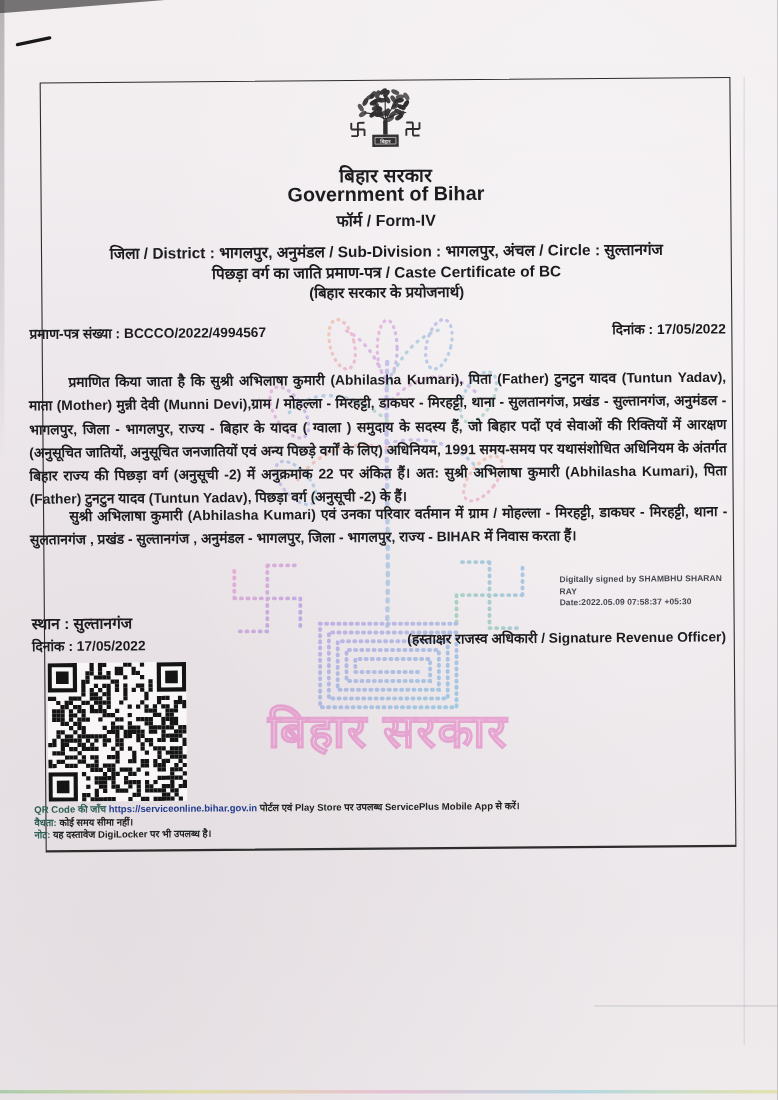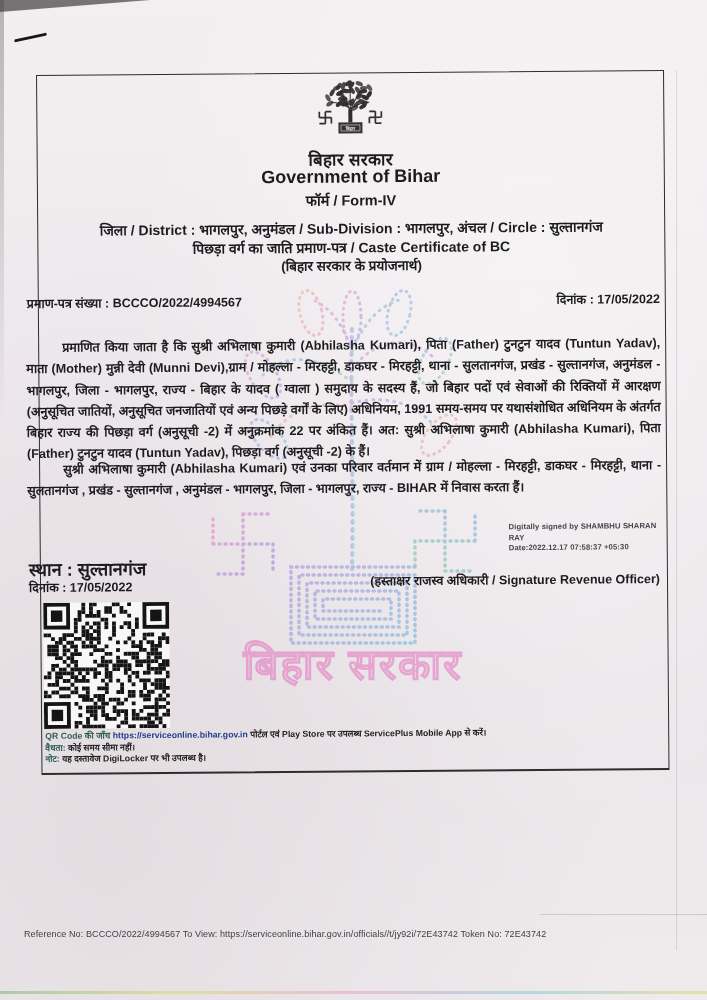--- a/index.html
+++ b/index.html
@@ -40,27 +40,27 @@
   .t-caste{top:164px;font-size:14px;}
   .t-purpose{top:183px;font-size:13.5px;}
   .meta-row{position:absolute;top:219px;left:-12px;right:5px;display:flex;
     justify-content:space-between;font-size:12.5px;font-weight:700;}
   .para{position:absolute;left:-13px;right:5px;font-size:12.6px;font-weight:700;
     line-height:21.3px;text-align:justify;margin:0;}
   .para1{top:262px;text-indent:36px;}
   .para2{top:384px;text-indent:36px;}
   .digsig{position:absolute;left:468px;top:450px;font-size:7.7px;line-height:10.5px;
     color:#46464f;font-weight:600;letter-spacing:.1px;}
-  .place-line{position:absolute;left:-12px;top:481px;font-size:18px;font-weight:700;}
+  .place-line{position:absolute;left:-12px;top:481px;font-size:14px;font-weight:700;}
   .date-line2{position:absolute;left:-12px;top:503px;font-size:12.5px;font-weight:700;}
   .officer-line{position:absolute;right:7px;top:499px;font-size:12.5px;font-weight:700;text-align:right;}
   .qr{position:absolute;left:2px;top:527px;width:126px;height:126px;background:#f8f6f6;}
   .fnotes{position:absolute;left:-11px;right:4px;top:655px;font-size:8.7px;
     line-height:11.6px;font-weight:700;color:#222;}
-  .fn-label{color:#2d5f55;margin-left:14px;}
+  .fn-label{color:#2d5f55;}
   .fn-url{color:#223c8e;}
   .reference-line{position:absolute;left:24px;top:929px;right:8px;z-index:2;
     font-size:9px;color:#3f3d41;letter-spacing:.1px;}
 </style>
 </head>
 <body>
 
 <div class="page">
 
   <div class="corner-sliver"></div>
@@ -185,21 +185,21 @@
     <div class="meta-row">
       <span><span>प्रमाण-पत्र संख्या : </span><span>BCCCO/2022/4994567</span></span>
       <span><span>दिनांक : </span><span>17/05/2022</span></span>
     </div>
 
     <p class="para para1">प्रमाणित किया जाता है कि सुश्री अभिलाषा कुमारी (Abhilasha Kumari), पिता (Father) टुनटुन यादव (Tuntun Yadav), माता (Mother) मुन्नी देवी (Munni Devi),ग्राम / मोहल्ला - मिरहट्टी, डाकघर - मिरहट्टी, थाना - सुलतानगंज, प्रखंड - सुल्तानगंज, अनुमंडल - भागलपुर, जिला - भागलपुर, राज्य - बिहार के यादव ( ग्वाला ) समुदाय के सदस्य हैं, जो बिहार पदों एवं सेवाओं की रिक्तियों में आरक्षण (अनुसूचित जातियों, अनुसूचित जनजातियों एवं अन्य पिछड़े वर्गों के लिए) अधिनियम, 1991 समय-समय पर यथासंशोधित अधिनियम के अंतर्गत बिहार राज्य की पिछड़ा वर्ग (अनुसूची -2) में अनुक्रमांक 22 पर अंकित हैं। अत: सुश्री अभिलाषा कुमारी (Abhilasha Kumari), पिता (Father) टुनटुन यादव (Tuntun Yadav), पिछड़ा वर्ग (अनुसूची -2) के हैं।</p>
     <p class="para para2">सुश्री अभिलाषा कुमारी (Abhilasha Kumari) एवं उनका परिवार वर्तमान में ग्राम / मोहल्ला - मिरहट्टी, डाकघर - मिरहट्टी, थाना - सुलतानगंज , प्रखंड - सुल्तानगंज , अनुमंडल - भागलपुर, जिला - भागलपुर, राज्य - BIHAR में निवास करता हैं।</p>
 
     <div class="digsig">
       <div>Digitally signed by SHAMBHU SHARAN RAY</div>
-      <div>Date:2022.12.17 07:58:37 +05:30</div>
+      <div>Date:2022.05.09 07:58:37 +05:30</div>
     </div>
 
     <div class="place-line"><span>स्थान : </span><span>सुल्तानगंज</span></div>
     <div class="date-line2"><span>दिनांक : </span><span>17/05/2022</span></div>
     <div class="officer-line">(हस्ताक्षर राजस्व अधिकारी / Signature Revenue Officer)</div>
 
     <svg class="qr" id="qr" viewBox="0 0 125.4 125.4">
         <rect x="0" y="0" width="125.39999999999999" height="125.39999999999999" fill="#f8f6f6"></rect>
         <rect x="0" y="0" width="26.599999999999998" height="26.599999999999998" fill="#141414"></rect>
         <rect x="3.8" y="3.8" width="19" height="19" fill="#f8f6f6"></rect>
@@ -644,14 +644,13 @@
       </div>
       <div>
         <span class="fn-label">वैधता:</span><span> कोई समय सीमा नहीं।</span>
       </div>
       <div>
         <span class="fn-label">नोट:</span><span> यह दस्तावेज DigiLocker पर भी उपलब्ध है।</span>
       </div>
     </div>
   </div>
 
-  <div class="reference-line">Reference No: BCCCO/2022/4994567 To View: https://serviceonline.bihar.gov.in/officials//t/jy92i/72E43742 Token No: 72E43742</div>
 </div>
 
 </body></html>

